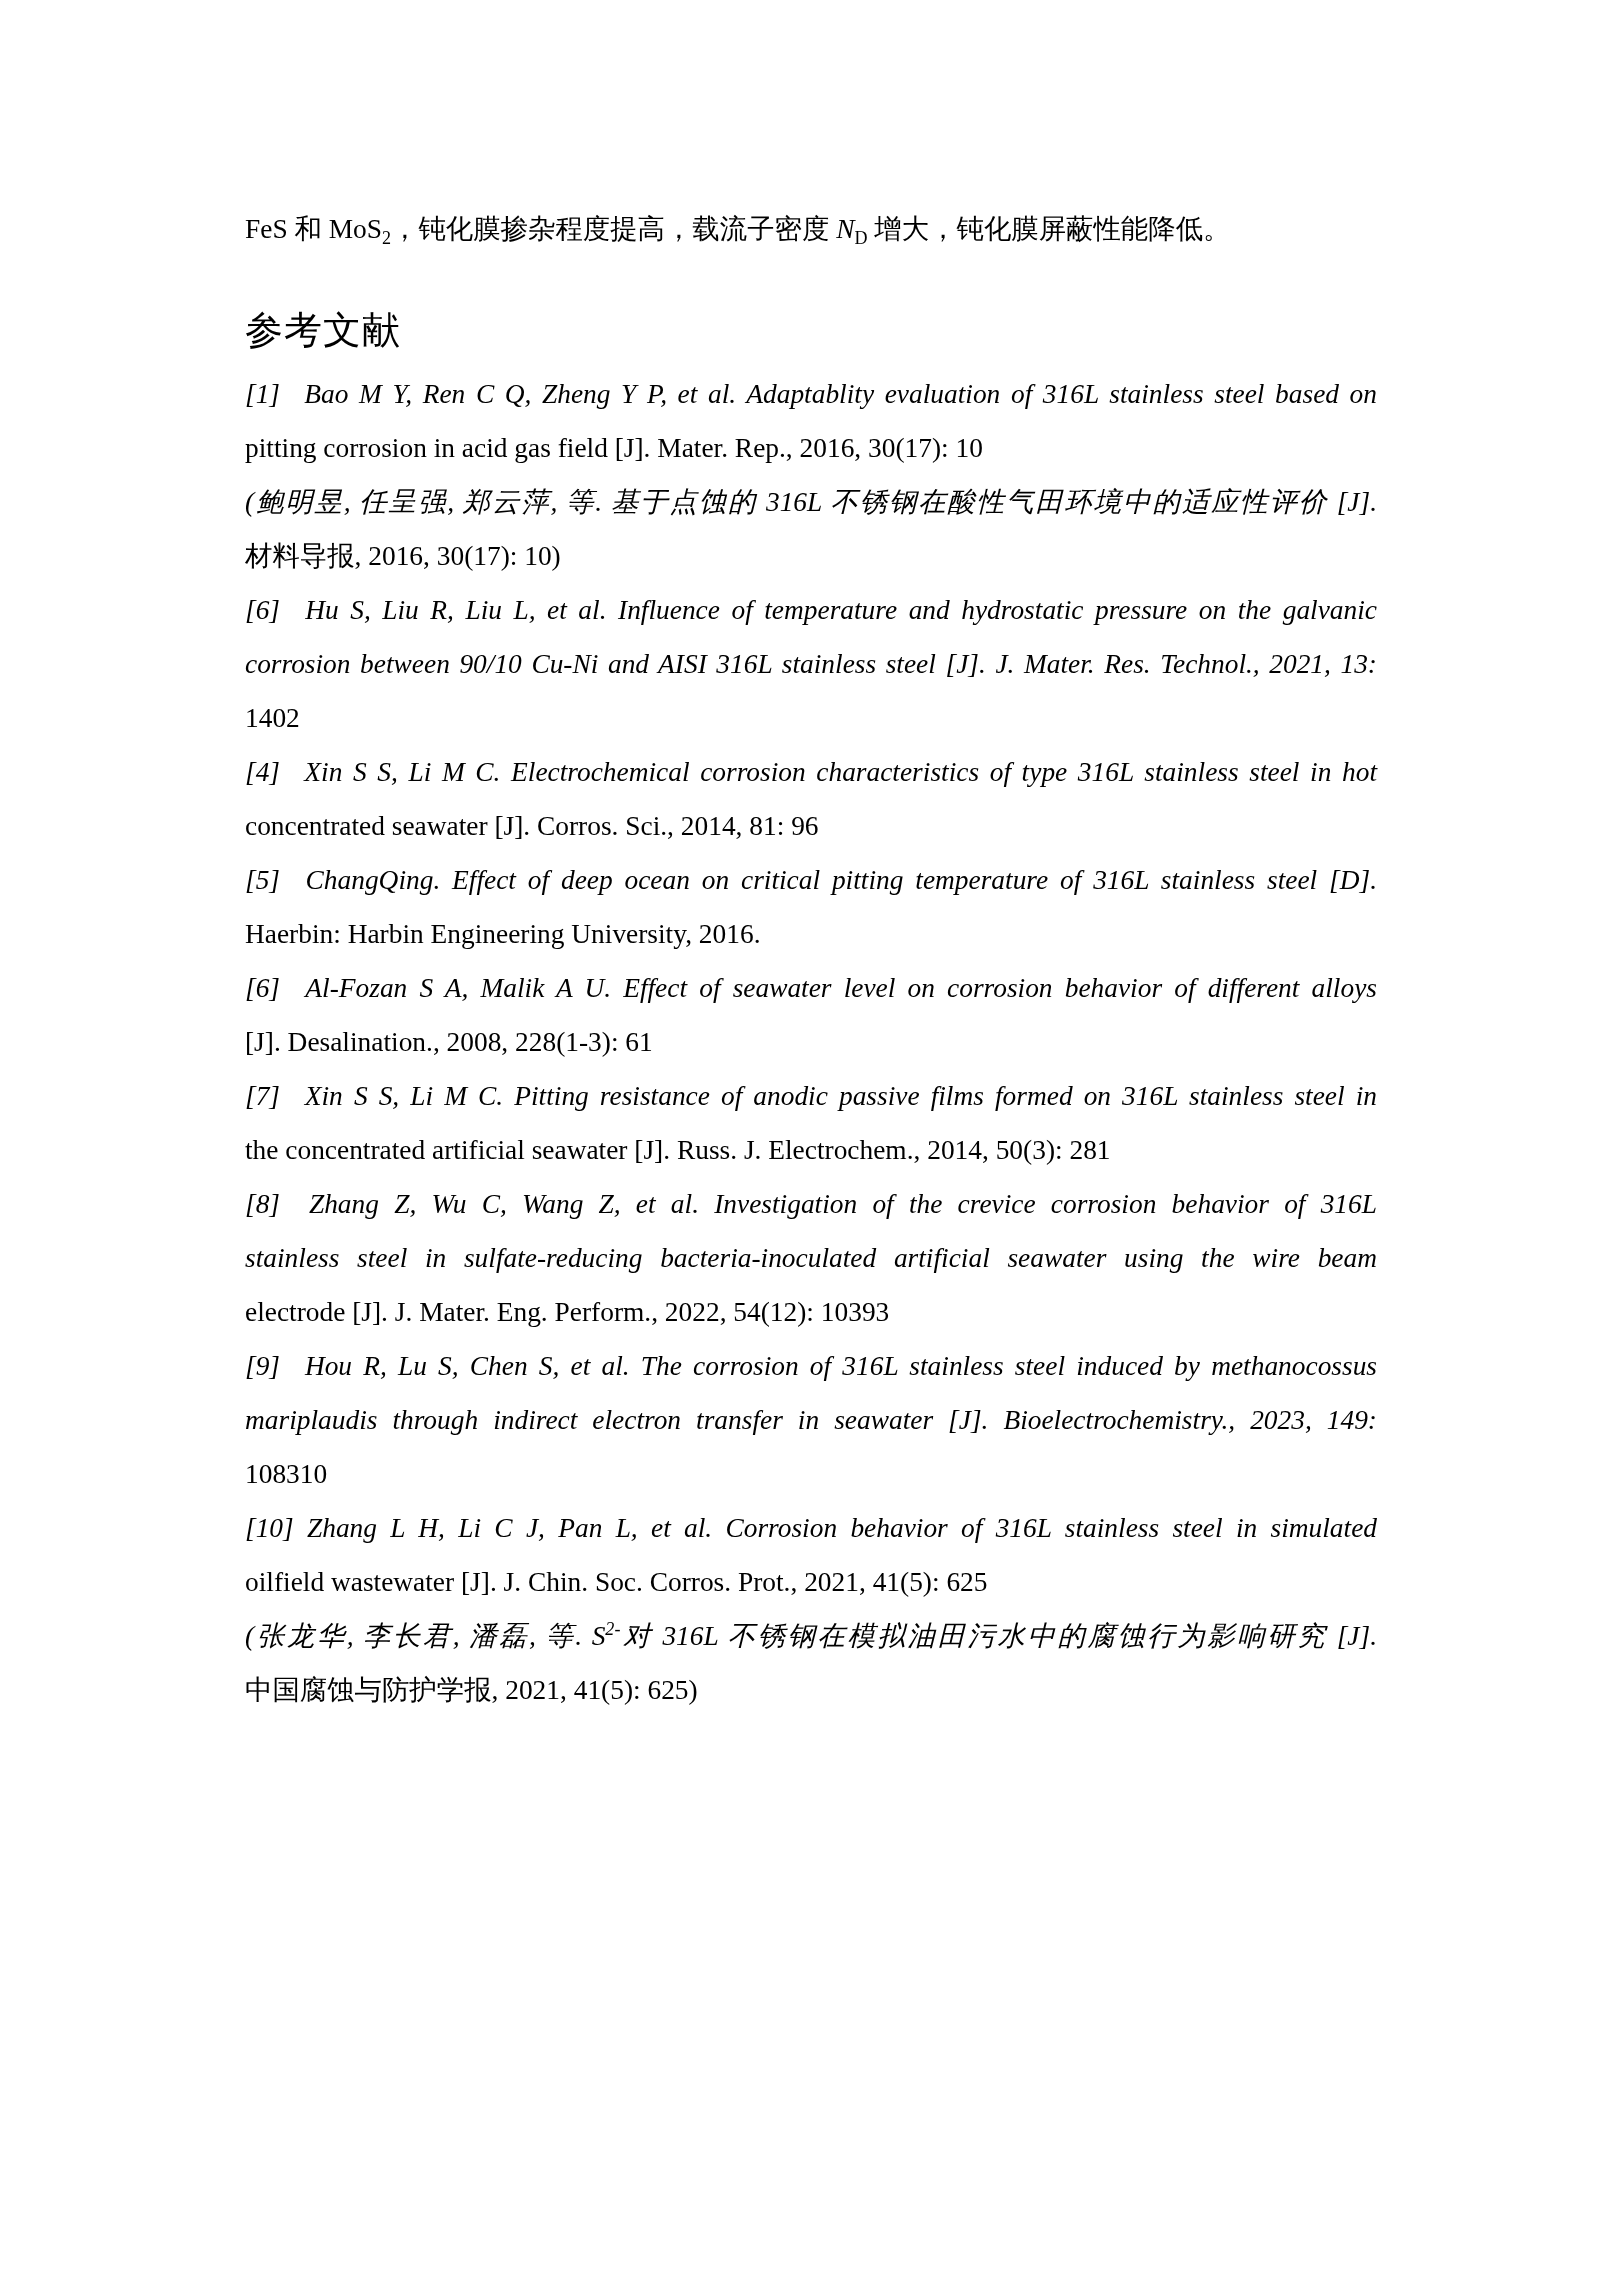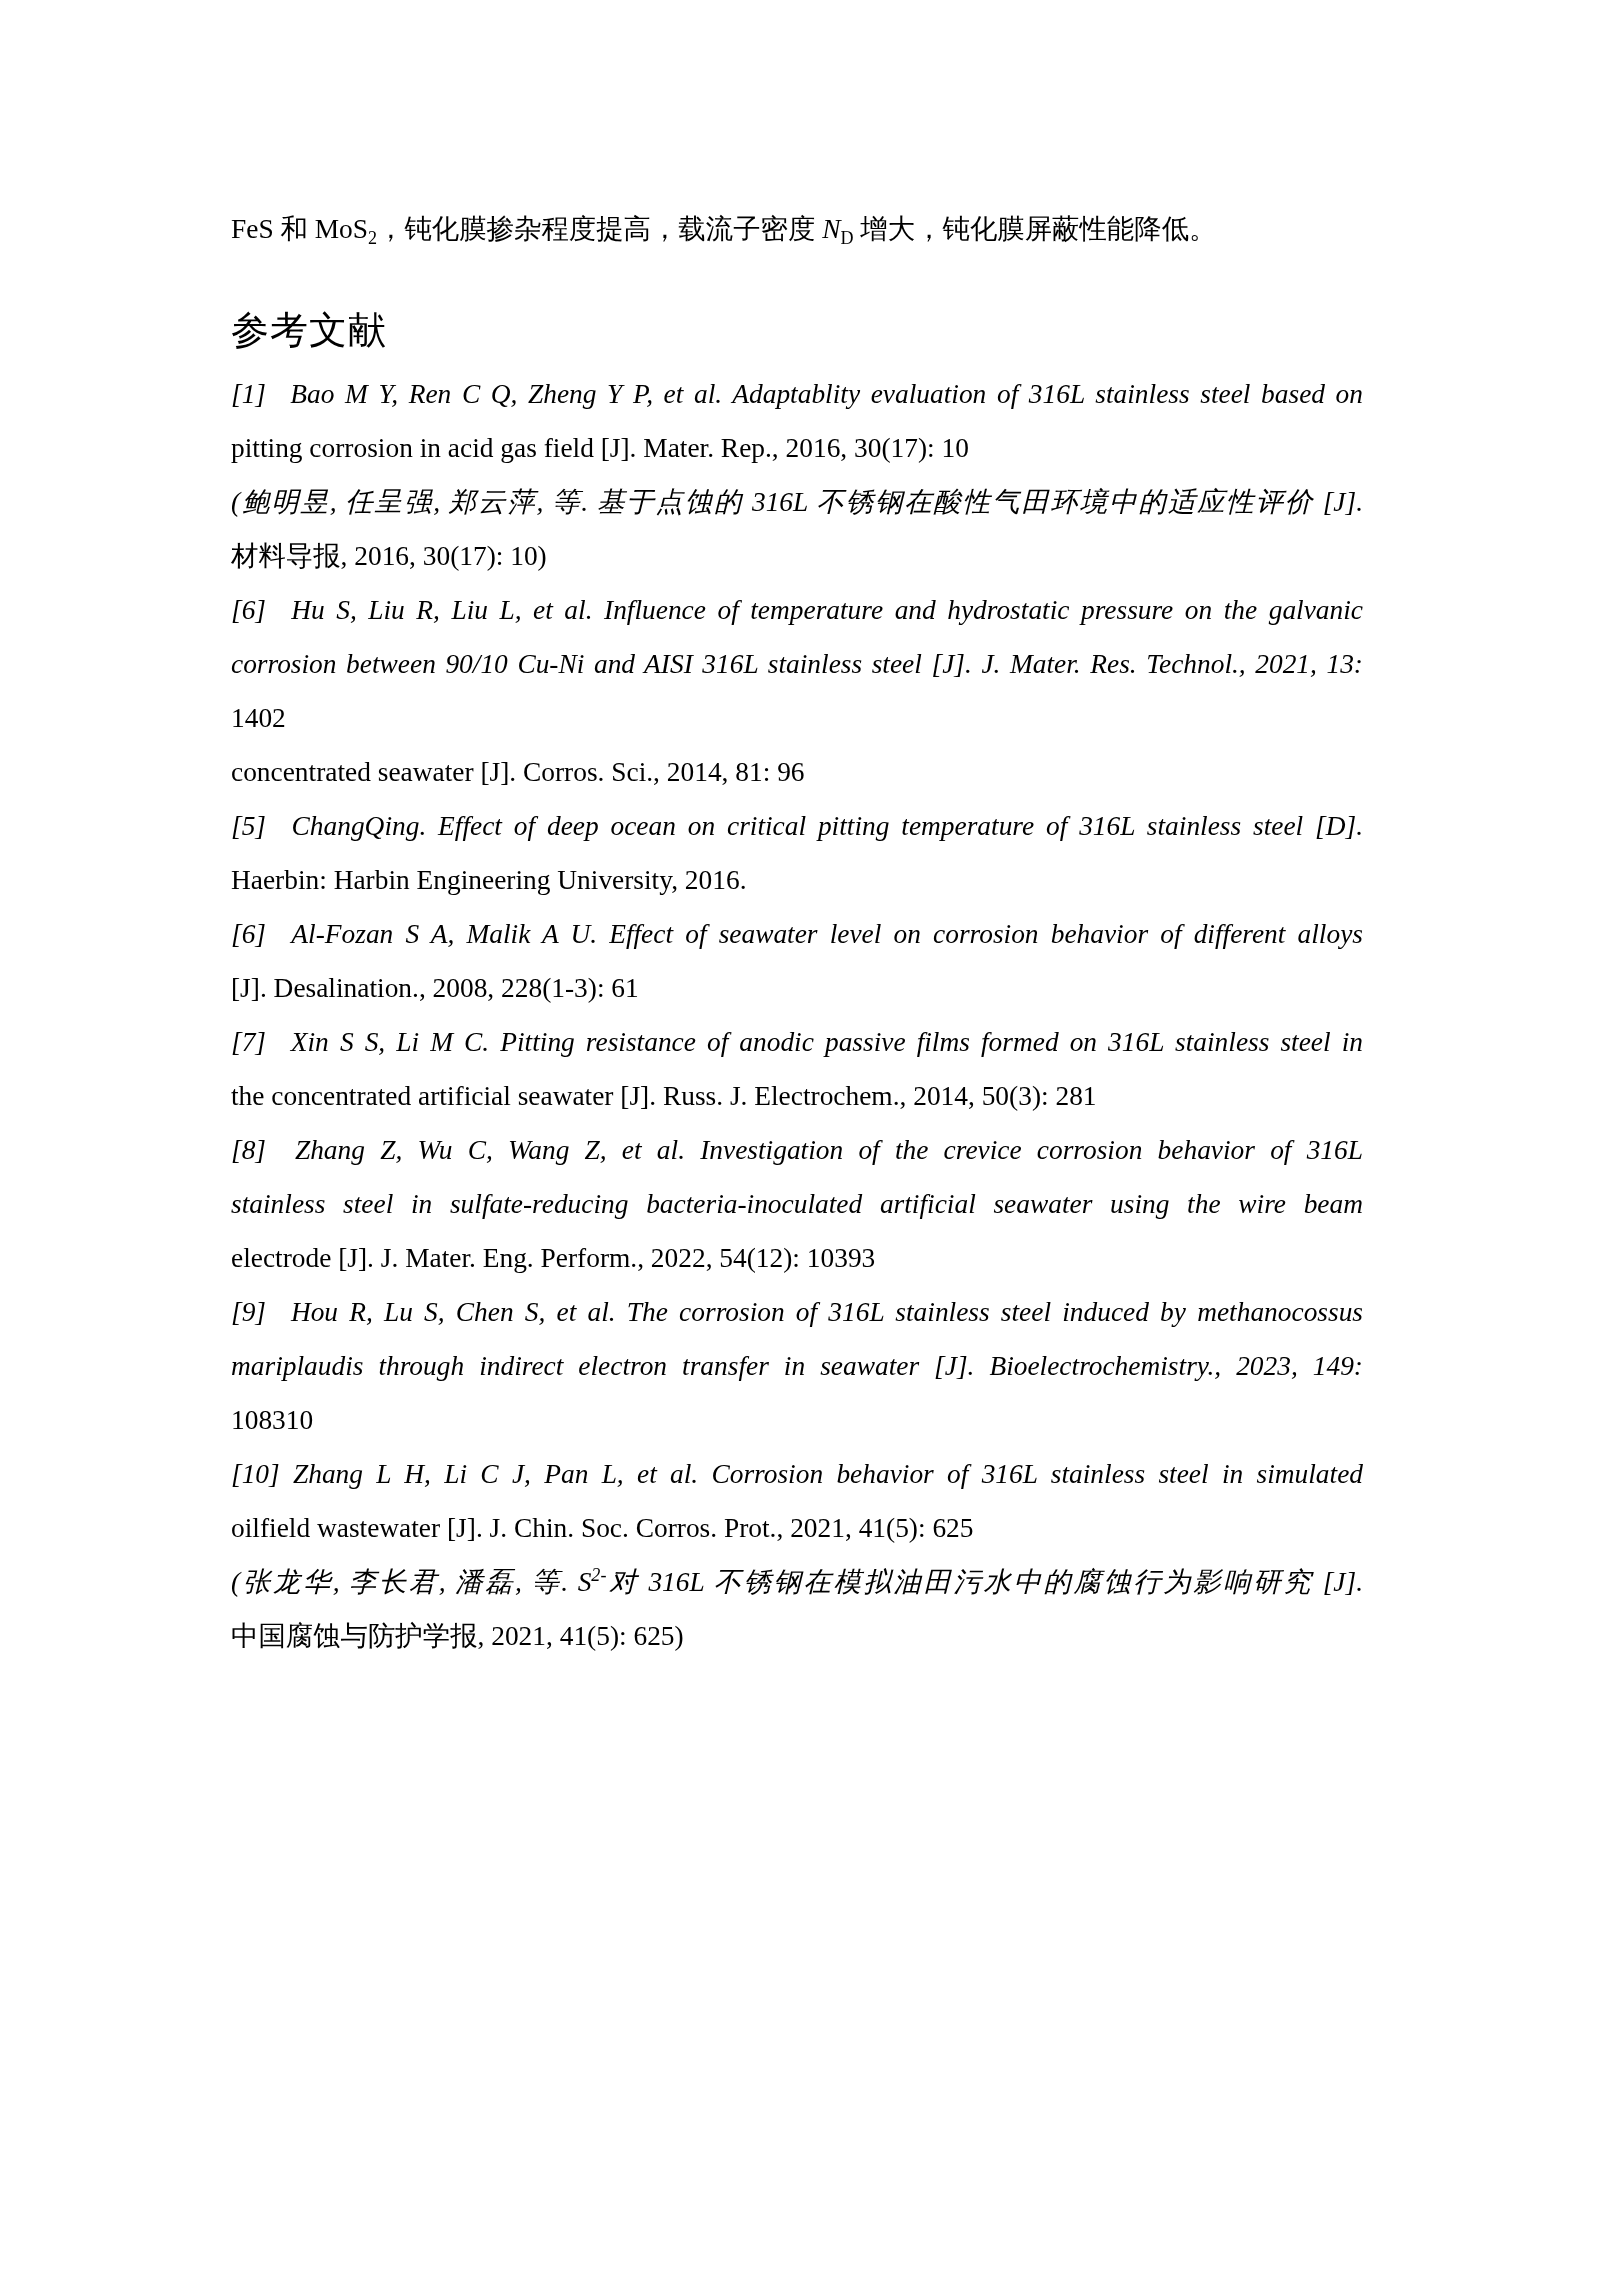--- a/index.html
+++ b/index.html
@@ -11,21 +11,21 @@
     position: relative;
     width: 1621px;
     height: 2293px;
     background: #ffffff;
     color: #000000;
     font-family: "Liberation Serif", "DejaVu Serif", serif;
     overflow: hidden;
   }
   .content {
     position: absolute;
-    left: 231px;
+    left: 245px;
     top: 202px;
     width: 1132px;
   }
   .line {
     font-size: 27.4px;
     line-height: 54px;
     white-space: normal;
   }
   
   .jst {
@@ -74,20 +74,21 @@
         <div class="para">
           <div class="line jst"><span>(鲍明昱, 任呈强, 郑云萍, 等. 基于点蚀的 316L 不锈钢在酸性气田环境中的适应性评价 [J].</span></div>
           <div class="line"><span>材料导报, 2016, 30(17): 10)</span></div>
         </div>
         <div class="para">
           <div class="line jst"><span>[6]  Hu S, Liu R, Liu L, et al. Influence of temperature and hydrostatic pressure on the galvanic</span></div>
           <div class="line jst"><span>corrosion between 90/10 Cu-Ni and AISI 316L stainless steel [J]. J. Mater. Res. Technol., 2021, 13:</span></div>
           <div class="line"><span>1402</span></div>
         </div>
         <div class="para">
+          <div class="line jst"><span>[4]  Xin S S, Li M C. Electrochemical corrosion characteristics of type 316L stainless steel in hot</span></div>
           <div class="line"><span>concentrated seawater [J]. Corros. Sci., 2014, 81: 96</span></div>
         </div>
         <div class="para">
           <div class="line jst"><span>[5]  ChangQing. Effect of deep ocean on critical pitting temperature of 316L stainless steel [D].</span></div>
           <div class="line"><span>Haerbin: Harbin Engineering University, 2016.</span></div>
         </div>
         <div class="para">
           <div class="line jst"><span>[6]  Al-Fozan S A, Malik A U. Effect of seawater level on corrosion behavior of different alloys</span></div>
           <div class="line"><span>[J]. Desalination., 2008, 228(1-3): 61</span></div>
         </div>

